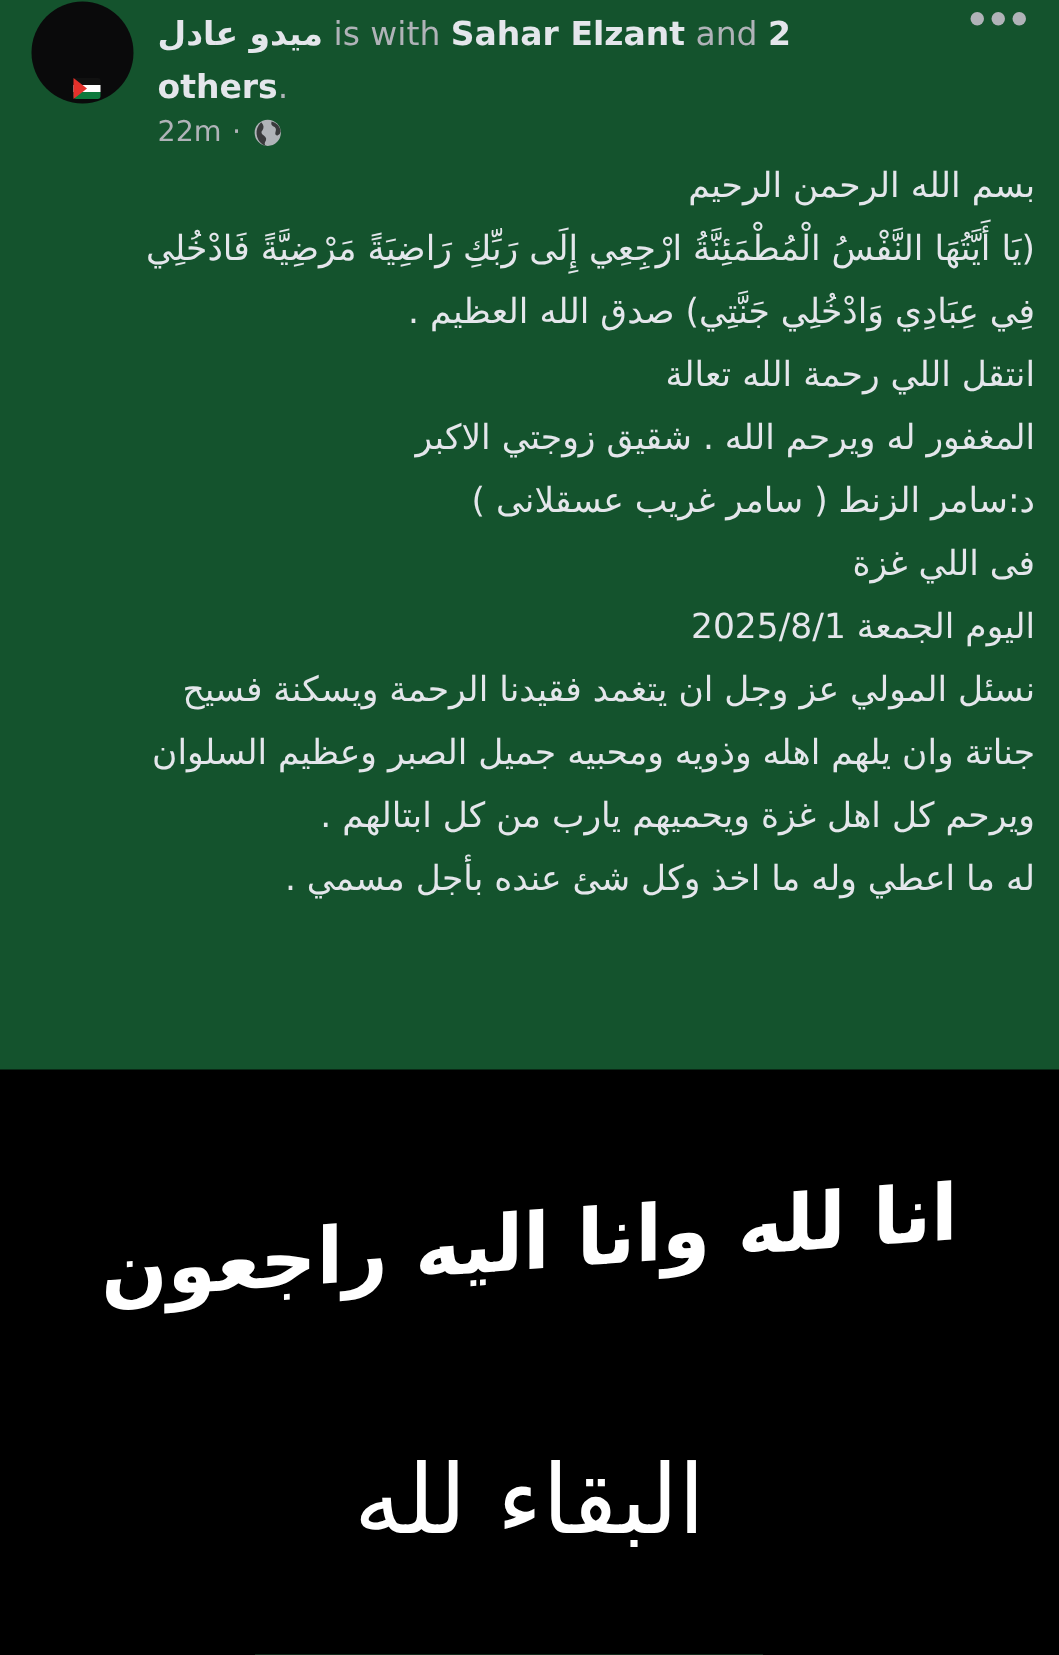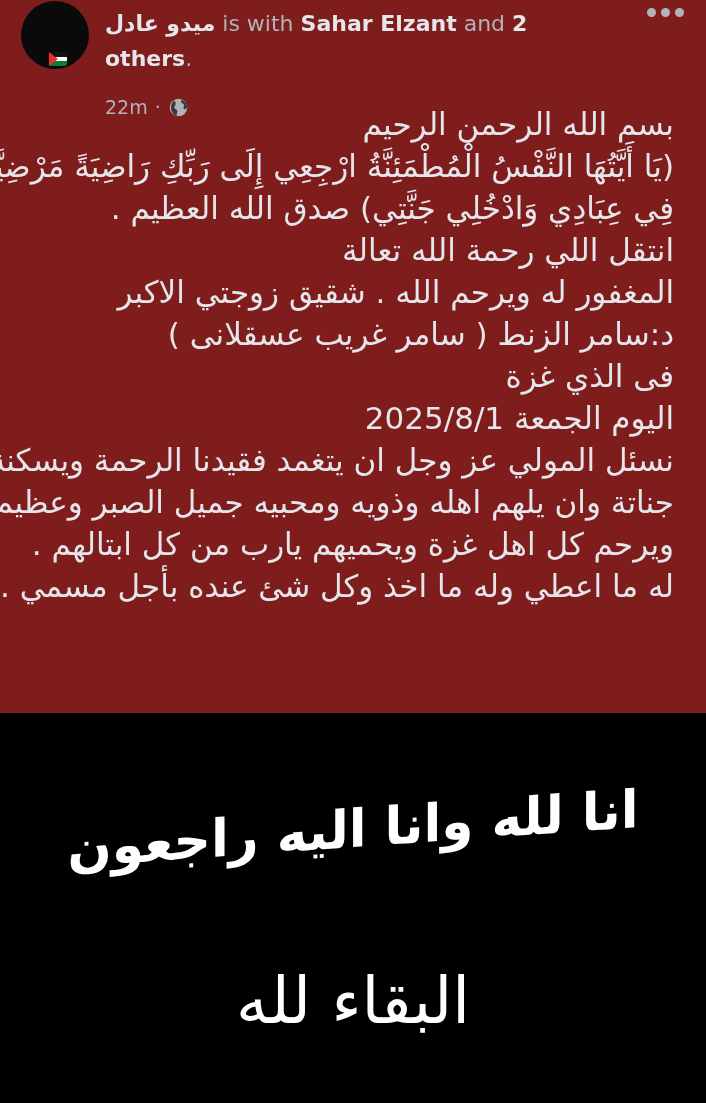--- a/index.html
+++ b/index.html
@@ -1,17 +1,17 @@
 <!DOCTYPE html>
 <html><head>
 <meta charset="utf-8">
 <style>
   html,body{margin:0;padding:0;background:#18191a;}
   .screen{
-    position:relative;width:706px;height:1103px;background:#7f1d1d;
+    position:relative;width:706px;height:1103px;background:#14532d;
     overflow:hidden;font-family:"DejaVu Sans","Liberation Sans",sans-serif;
   }
   
   .post-header{position:absolute;top:0;left:0;right:0;height:106px;}
   .avatar{
     position:absolute;left:21px;top:1px;width:68px;height:68px;
     border-radius:50%;background:#0a0a0b;overflow:hidden;
   }
   .flag{position:absolute;left:26px;top:51px;width:20px;height:14px;}
   .flag-stripes{
@@ -19,28 +19,28 @@
     background:linear-gradient(to bottom,#111 0 34%,#ffffff 34% 67%,#0d7a3d 67% 100%);
   }
   .flag-tri{
     position:absolute;left:2px;top:0;width:0;height:0;
     border-top:7px solid transparent;border-bottom:7px solid transparent;
     border-left:9px solid #e4312b;
   }
   .header-text{position:absolute;left:105px;top:6px;width:555px;}
   .title{font-size:22px;line-height:35px;color:#e4e6eb;font-weight:bold;}
   .muted{color:#b0b3b8;font-weight:normal;}
-  .meta{margin-top:20px;font-size:19px;color:#b0b3b8;display:flex;align-items:center;gap:7px;}
+  .meta{margin-top:1px;font-size:19px;color:#b0b3b8;display:flex;align-items:center;gap:7px;}
   .globe{width:21px;height:21px;display:inline-block;}
   .menu-btn{position:absolute;right:16px;top:2px;display:flex;gap:5px;padding:6px;cursor:pointer;}
   .menu-dot{width:9px;height:9px;border-radius:50%;background:#b0b3b8;}
   
   .post-body{
-    position:absolute;top:103px;left:0;right:16px;padding:0 16px;
-    direction:rtl;text-align:right;color:#e4e6eb;font-size:31px;
+    position:absolute;top:103px;left:0;right:0;padding:0 16px;
+    direction:rtl;text-align:right;color:#e4e6eb;font-size:23px;
   }
   .body-line{line-height:42px;min-height:42px;white-space:nowrap;}
   
   .post-image{
     position:absolute;top:713px;left:0;width:706px;height:390px;
     background:#000000;overflow:hidden;cursor:pointer;
   }
   .callig1{
     position:absolute;top:86px;left:0;right:0;text-align:center;
     color:#ffffff;font-size:52px;direction:rtl;font-weight:bold;
@@ -87,21 +87,21 @@
     </div>
   </div>
 
   <div class="post-body" dir="rtl">
     <div class="body-line">بسم الله الرحمن الرحيم</div>
     <div class="body-line">(يَا أَيَّتُهَا النَّفْسُ الْمُطْمَئِنَّةُ ارْجِعِي إِلَى رَبِّكِ رَاضِيَةً مَرْضِيَّةً فَادْخُلِي</div>
     <div class="body-line">فِي عِبَادِي وَادْخُلِي جَنَّتِي) صدق الله العظيم .</div>
     <div class="body-line">انتقل اللي رحمة الله تعالة</div>
     <div class="body-line">المغفور له ويرحم الله . شقيق زوجتي الاكبر</div>
     <div class="body-line">د:سامر الزنط ( سامر غريب عسقلانى )</div>
-    <div class="body-line">فى الذي غزة</div>
+    <div class="body-line">فى اللي غزة</div>
     <div class="body-line">اليوم الجمعة 2025/8/1</div>
     <div class="body-line">نسئل المولي عز وجل ان يتغمد فقيدنا الرحمة ويسكنة فسيح</div>
     <div class="body-line">جناتة وان يلهم اهله وذويه ومحبيه جميل الصبر وعظيم السلوان</div>
     <div class="body-line">ويرحم كل اهل غزة ويحميهم يارب من كل ابتالهم .</div>
     <div class="body-line">له ما اعطي وله ما اخذ وكل شئ عنده بأجل مسمي .</div>
   </div>
 
   <div class="post-image">
     <div class="callig1" dir="rtl">انا لله وانا اليه راجعون</div>
     <div class="callig2" dir="rtl">البقاء لله</div>

